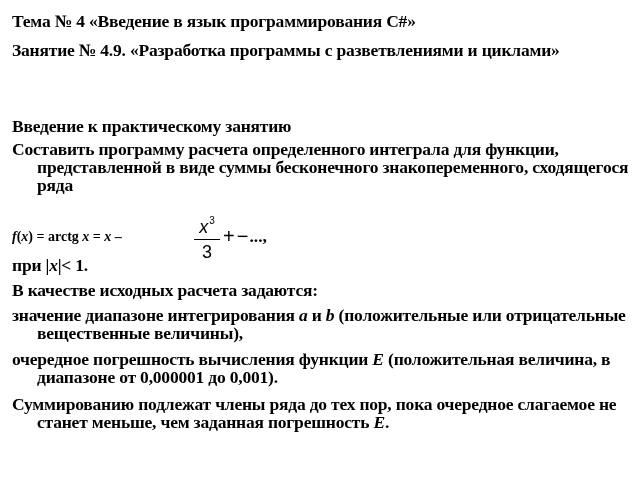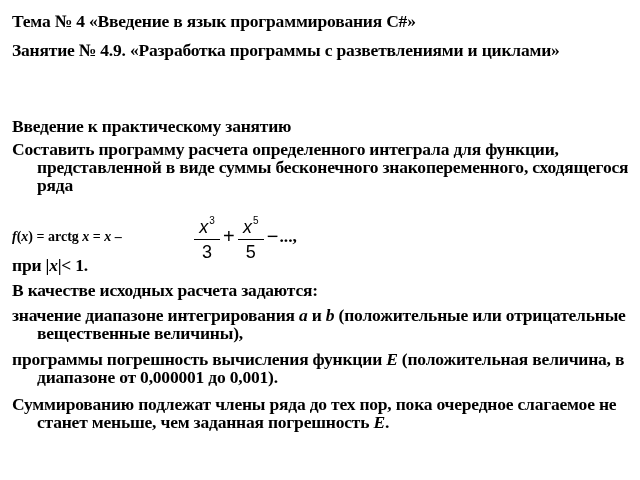--- a/index.html
+++ b/index.html
@@ -105,40 +105,35 @@
   <span class="it">f</span><span>(</span><span class="it">x</span><span>) = arctg </span><span class="it">x</span><span> = </span><span class="it">x</span><span> –</span>
 </div>
 
 <div class="frac-block">
   <span class="frac">
     <span class="num"><span>x</span><sup>3</sup></span>
     <span class="bar"></span>
     <span class="den">3</span>
   </span>
   <span class="op">+</span>
-  <span class="frac">
-    <span class="num"><span>x</span><sup>5</sup></span>
-    <span class="bar"></span>
-    <span class="den">5</span>
-  </span>
   <span class="op">−</span>
   <span class="ellipsis">...,</span>
 </div>
 
 <div class="para" style="top:256px;">
   <span>при  |</span><span class="it">x</span><span>|&lt; 1.</span>
 </div>
 
 <div class="para" style="top:281px;">
   <span>В качестве исходных расчета задаются:</span>
 </div>
 
 <div class="para" style="top:306px;">
   <span>значение диапазоне интегрирования </span><span class="it">a</span><span> и </span><span class="it">b</span><span>  (положительные или отрицательные вещественные величины),</span>
 </div>
 
 <div class="para" style="top:350px;">
-  <span>программы погрешность вычисления функции </span><span class="it">E</span><span> (положительная величина, в диапазоне от 0,000001 до 0,001).</span>
+  <span>очередное погрешность вычисления функции </span><span class="it">E</span><span> (положительная величина, в диапазоне от 0,000001 до 0,001).</span>
 </div>
 
 <div class="para" style="top:395px;">
   <span>Суммированию подлежат члены ряда до тех пор, пока очередное слагаемое не станет меньше, чем заданная погрешность </span><span class="it">E</span><span>.</span>
 </div>
 
 </body></html>

